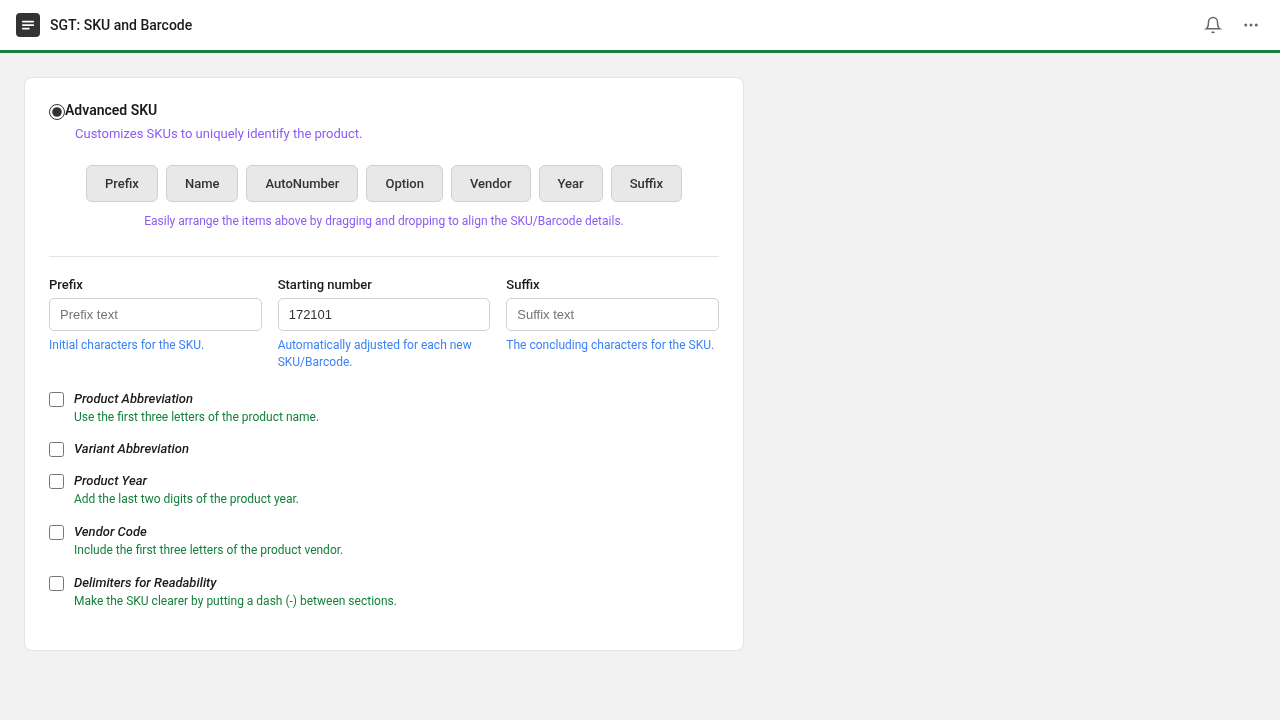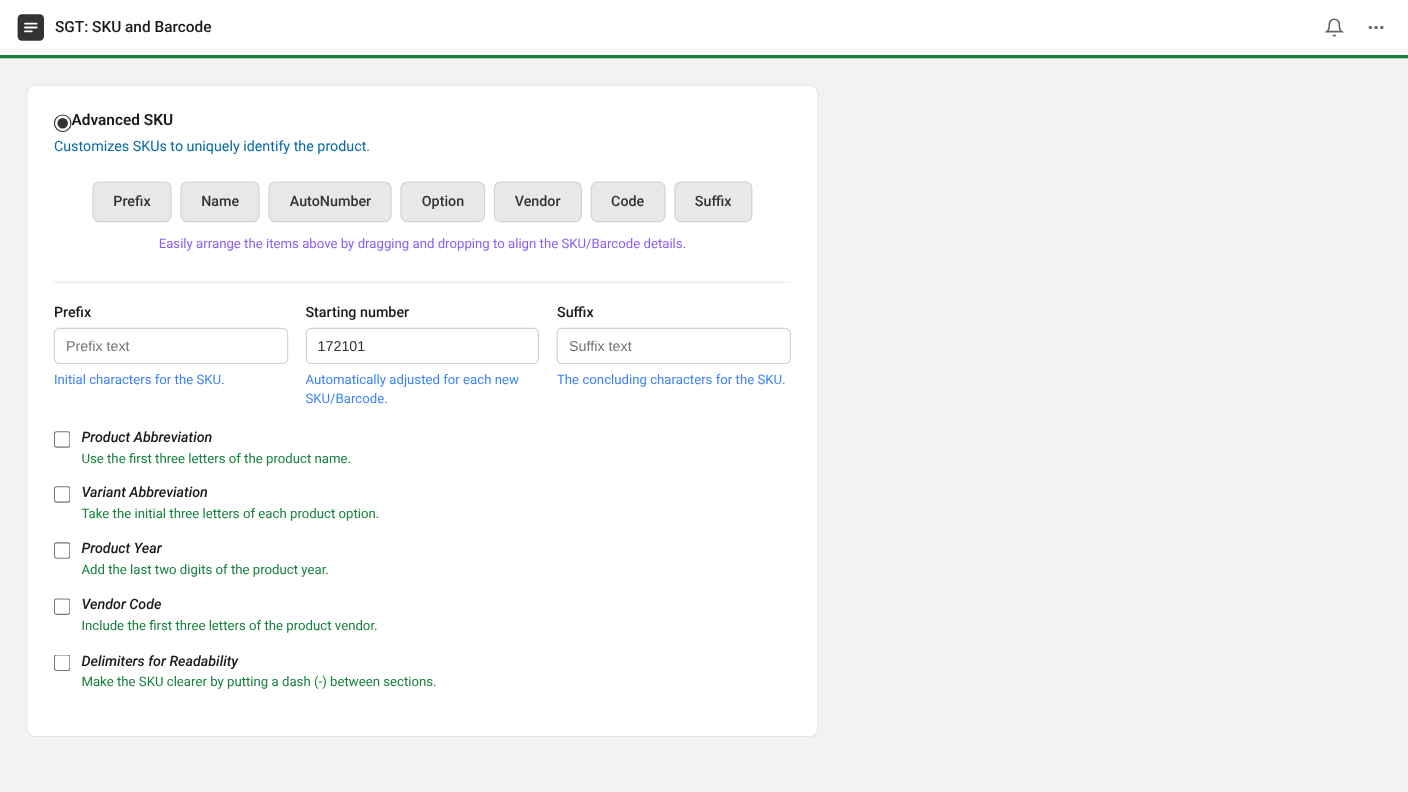--- a/index.html
+++ b/index.html
@@ -102,21 +102,22 @@
     }
 
     .section-title {
       font-size: 14px;
       font-weight: 600;
       color: #1a1a1a;
     }
 
     .section-subtitle {
       font-size: 13px;
-      color: #0369a1;
+      color: #8b5cf6;
+      margin-left: 26px;
       margin-bottom: 24px;
     }
 
     .drag-items-container {
       display: flex;
       gap: 8px;
       margin-bottom: 12px;
       flex-wrap: wrap;
       justify-content: center;
     }
@@ -258,21 +259,21 @@
       <span class="section-title">Advanced SKU</span>
     </div>
     <div class="section-subtitle">Customizes SKUs to uniquely identify the product.</div>
 
     <div class="drag-items-container">
       <div class="drag-item">Prefix</div>
       <div class="drag-item">Name</div>
       <div class="drag-item">AutoNumber</div>
       <div class="drag-item">Option</div>
       <div class="drag-item">Vendor</div>
-      <div class="drag-item">Code</div>
+      <div class="drag-item">Year</div>
       <div class="drag-item">Suffix</div>
     </div>
 
     <div class="drag-hint">Easily arrange the items above by dragging and dropping to align the SKU/Barcode details.</div>
 
     <hr class="divider">
 
     <div class="fields-row">
       <div class="field-group">
         <label class="field-label">Prefix</label>
@@ -299,21 +300,20 @@
           <span class="checkbox-label">Product Abbreviation</span>
         </div>
         <div class="checkbox-desc">Use the first three letters of the product name.</div>
       </div>
 
       <div class="checkbox-item">
         <div class="checkbox-row">
           <input type="checkbox" class="checkbox-input" style="">
           <span class="checkbox-label">Variant Abbreviation</span>
         </div>
-        <div class="checkbox-desc">Take the initial three letters of each product option.</div>
       </div>
 
       <div class="checkbox-item">
         <div class="checkbox-row">
           <input type="checkbox" class="checkbox-input" style="">
           <span class="checkbox-label">Product Year</span>
         </div>
         <div class="checkbox-desc">Add the last two digits of the product year.</div>
       </div>
 

